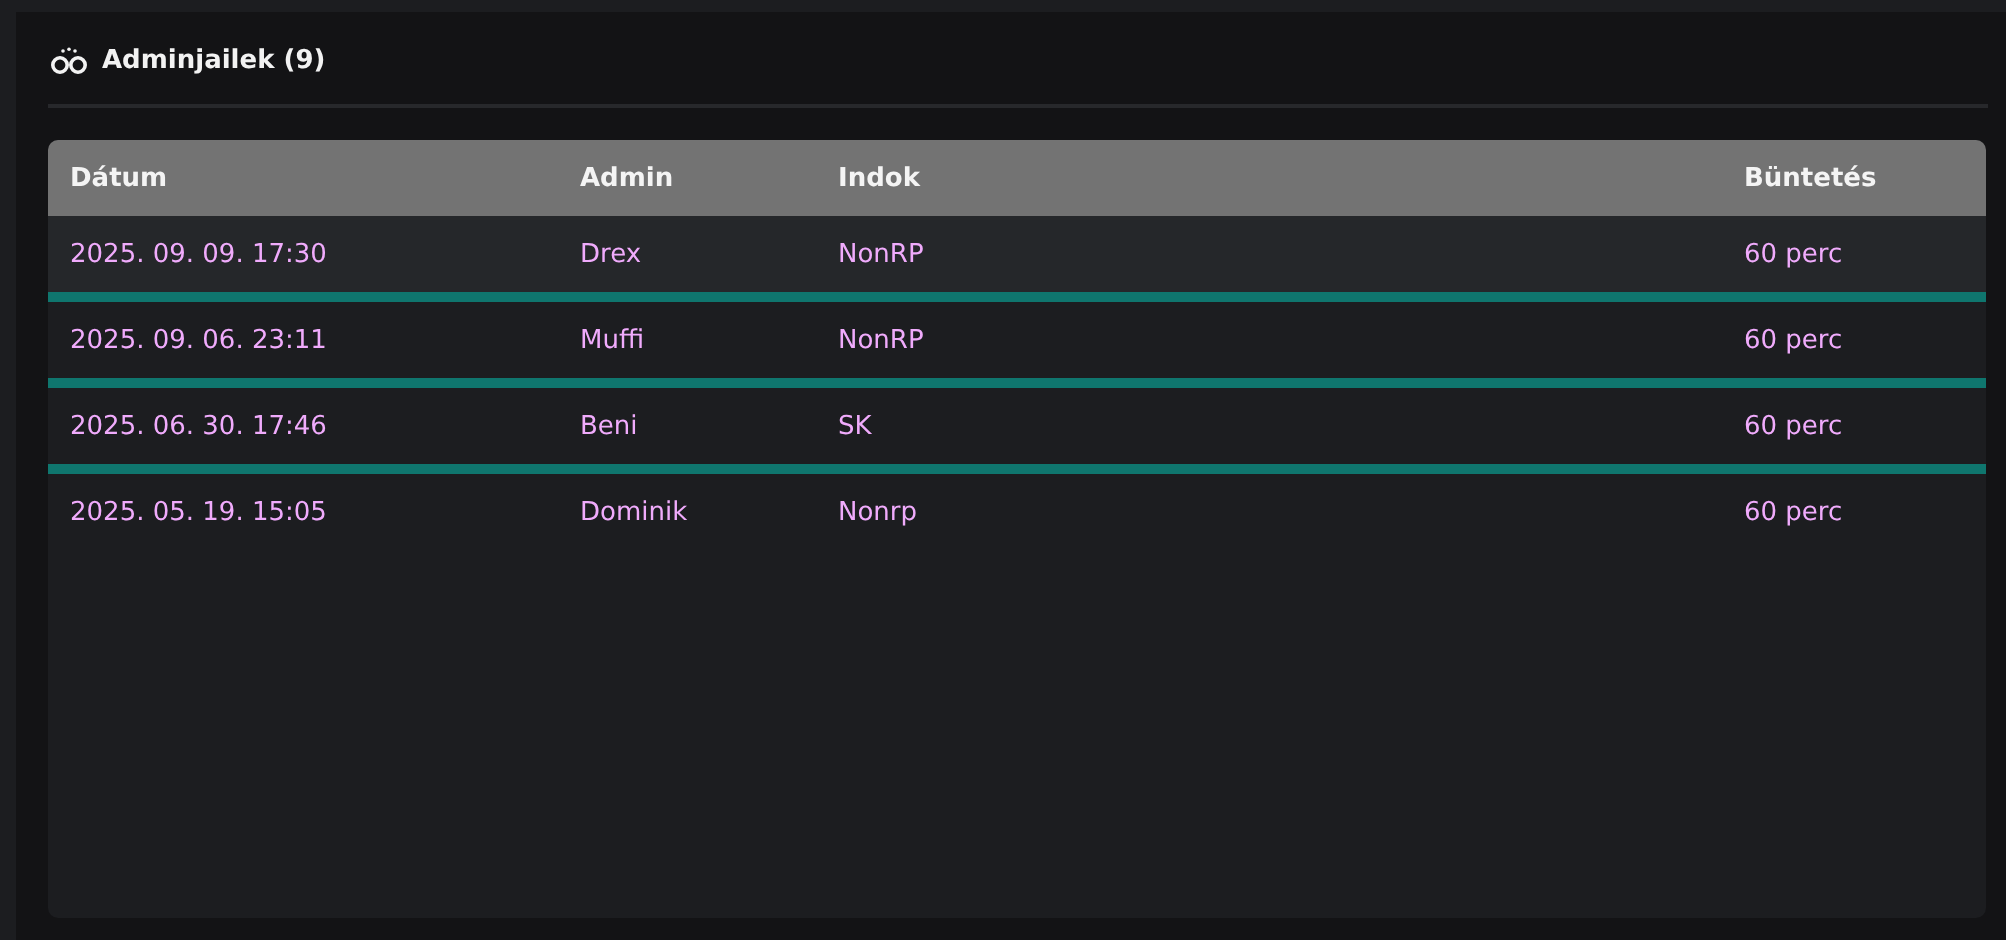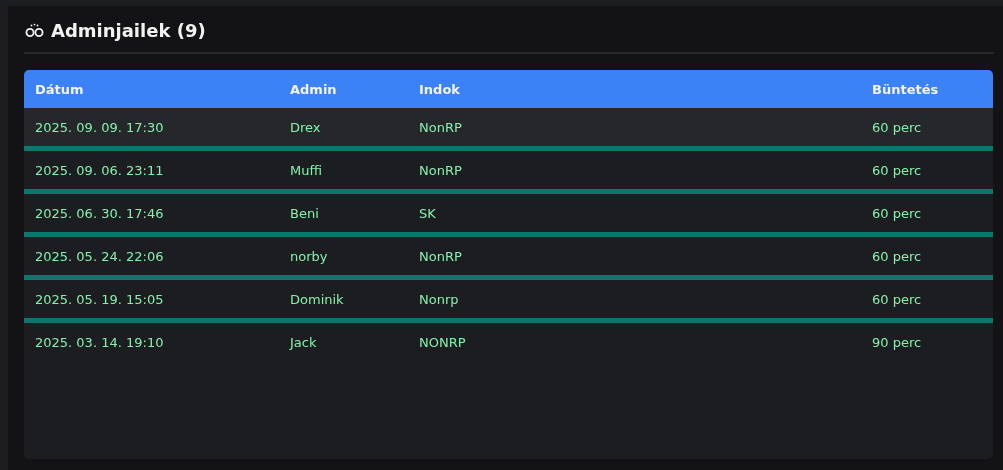--- a/index.html
+++ b/index.html
@@ -10,38 +10,38 @@
     color:#e8e8e8;
     position:relative;
   }
   .panel {
     position:absolute; left:8px; top:6px; width:1000px; height:470px;
     background:#131315;
   }
   .title {
     position:absolute; left:17px; top:14px; height:20px;
     display:flex; align-items:center; gap:7px;
-    font-weight:bold; font-size:18px; color:#f2f2f2;
+    font-weight:bold; font-size:13px; color:#f2f2f2;
   }
   .title svg { display:block; }
   .divider {
     position:absolute; left:16px; top:46px; width:970px; height:2px;
     background:#27282b;
   }
   .table-wrap {
     position:absolute; left:16px; top:64px; width:969px; height:389px;
     background:#1c1d20; border-radius:5px; overflow:hidden;
   }
   table { border-collapse:collapse; width:100%; font-size:13px; }
   th, td { text-align:left; padding:0 0 0 11px; height:38px; }
-  thead tr { background:#3b82f6; }
+  thead tr { background:#737373; }
   th { font-weight:bold; color:#f4f4f4; height:38px; }
   tbody tr { border-top:5px solid #0f766e; }
   tbody tr:first-child { background:#25272a; border-top:none; }
-  td { color:#86efac; }
+  td { color:#f0abfc; }
   .c1 { width:244px; }
   .c2 { width:118px; }
   .c3 { width:442px; }
 </style>
 </head>
 <body>
 
 <div class="panel">
   <div class="title">
     <span>
@@ -80,33 +80,21 @@
           <td>NonRP</td>
           <td>60 perc</td>
         </tr>
         <tr>
           <td>2025. 06. 30. 17:46</td>
           <td>Beni</td>
           <td>SK</td>
           <td>60 perc</td>
         </tr>
         <tr>
-          <td>2025. 05. 24. 22:06</td>
-          <td>norby</td>
-          <td>NonRP</td>
-          <td>60 perc</td>
-        </tr>
-        <tr>
           <td>2025. 05. 19. 15:05</td>
           <td>Dominik</td>
           <td>Nonrp</td>
           <td>60 perc</td>
-        </tr>
-        <tr>
-          <td>2025. 03. 14. 19:10</td>
-          <td>Jack</td>
-          <td>NONRP</td>
-          <td>90 perc</td>
         </tr>
       </tbody>
     </table>
   </div>
 </div>
 
 </body></html>

